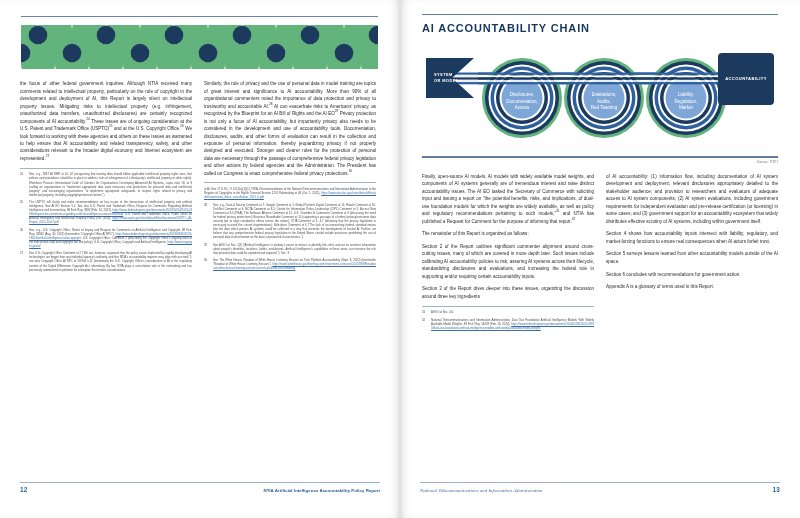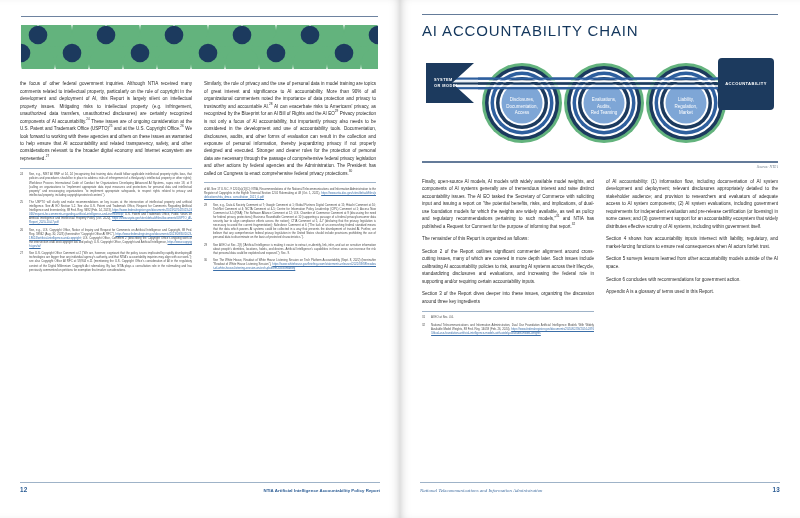--- a/index.html
+++ b/index.html
@@ -118,22 +118,22 @@
 
   
   .right .inner { padding: 14px 20px 0 22px; }
   .fig-rule-top {
     width: 356px; height: 1.4px;
     background: #3d5a80;
     opacity: .8;
     margin-bottom: 7px;
   }
   .fig-title {
-    font-size: 15px;
-    font-weight: normal;
+    font-size: 11px;
+    font-weight: bold;
     color: #13365c;
     letter-spacing: 0.85px;
     margin: 0 0 9px 0;
   }
   .fig-canvas {
     position: relative;
     width: 356px; height: 109px;
   }
   .fig-canvas svg { display: block; }
   .fig-rule-bot {

